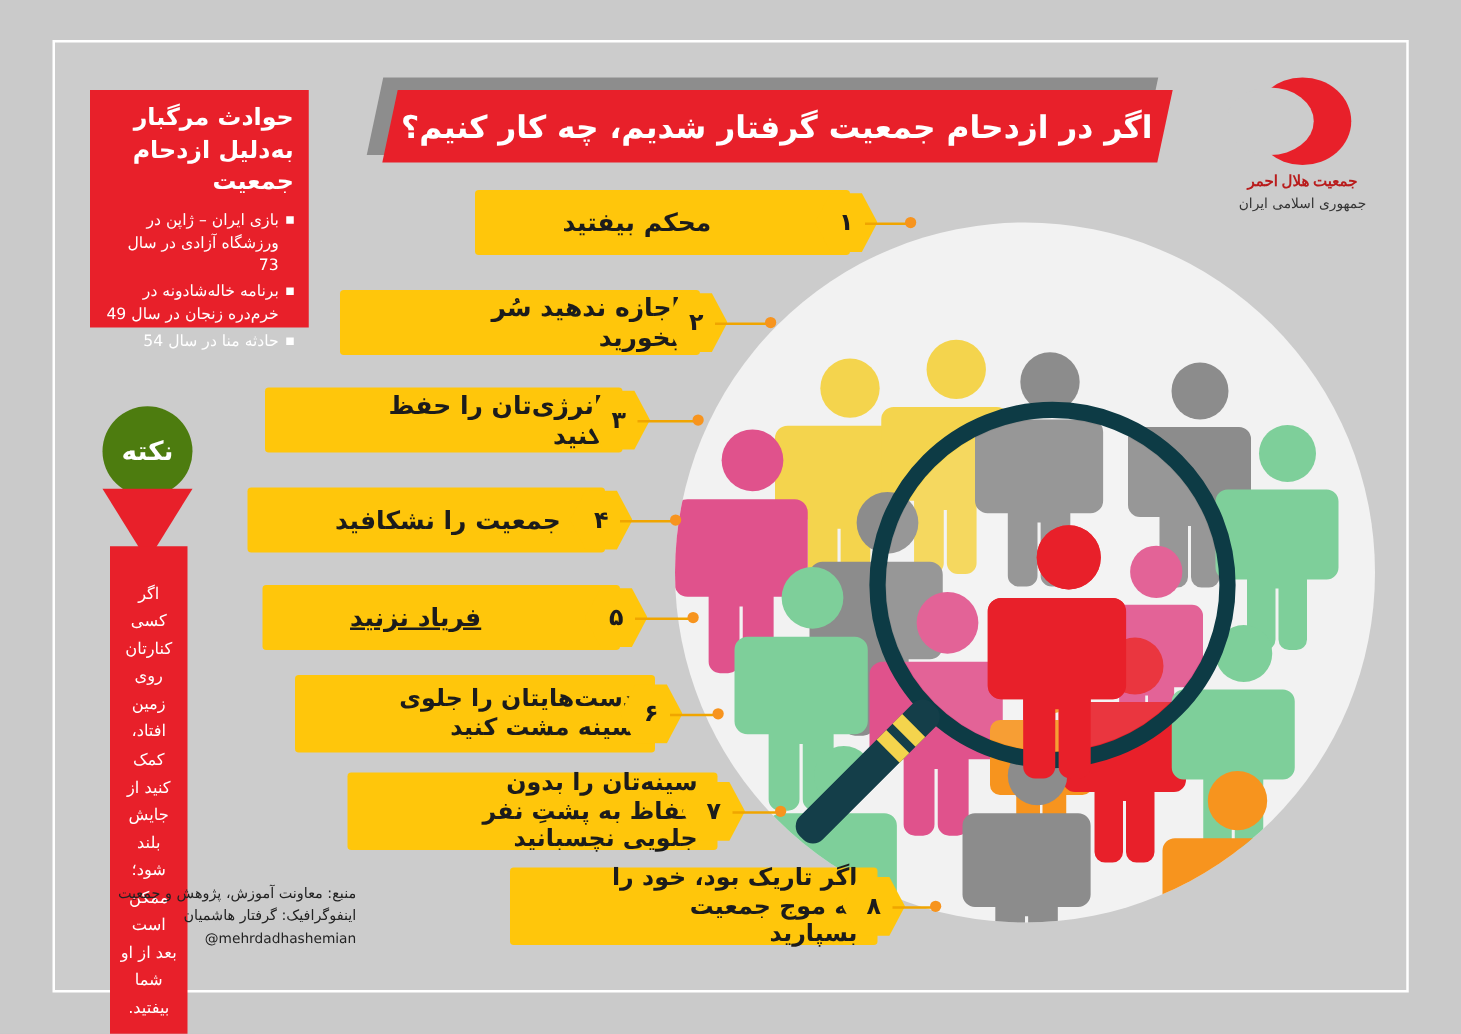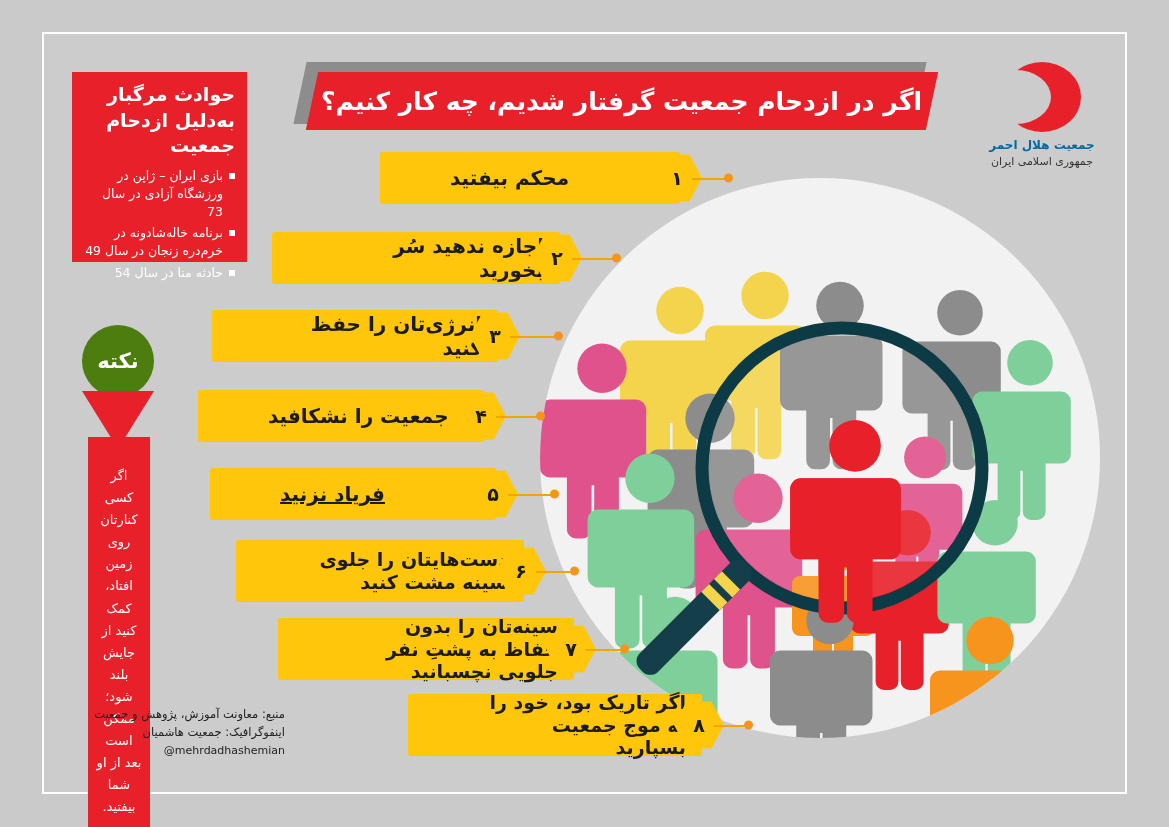--- a/index.html
+++ b/index.html
@@ -68,21 +68,21 @@
     background: #e8202a;
   }
   .crescent::after {
     content: "";
     position: absolute;
     left: -22px; top: 8px;
     width: 70px; height: 54px;
     border-radius: 50%;
     background: #cccccc;
   }
-  .logo-l1 { font-size: 12px; color: #0369a1; font-weight: bold; }
+  .logo-l1 { font-size: 12px; color: #b91c1c; font-weight: bold; font-family: Liberation Serif, serif; }
   .logo-l2 { font-size: 11px; color: #333; margin-top: 3px; text-align: center; }
 
   
   .redbox {
     position: absolute;
     left: 72px; top: 72px;
     width: 175px; height: 190px;
     background: #e8202a;
     color: #fff;
     padding: 10px 12px 8px 12px;
@@ -237,21 +237,21 @@
   </div>
 
   <div class="note-pin">
     <div class="note-head">نکته</div>
     <div class="note-tail"></div>
   </div>
   <div class="note-body">اگر کسی کنارتان روی زمین افتاد، کمک کنید از جایش بلند شود؛ ممکن است بعد از او شما بیفتید.</div>
 
   <div class="credits">
     <div>منبع: معاونت آموزش، پژوهش و جمعیت</div>
-    <div>اینفوگرافیک: جمعیت هاشمیان</div>
+    <div>اینفوگرافیک: گرفتار هاشمیان</div>
     <div class="handle">@mehrdadhashemian</div>
   </div>
 
   <div class="circle-bg"></div>
   <svg class="people" viewBox="0 0 560 560">
     <defs>
       <clipPath id="circClip">
           <circle cx="280" cy="280" r="280"></circle>
         </clipPath>
       <g id="person">

